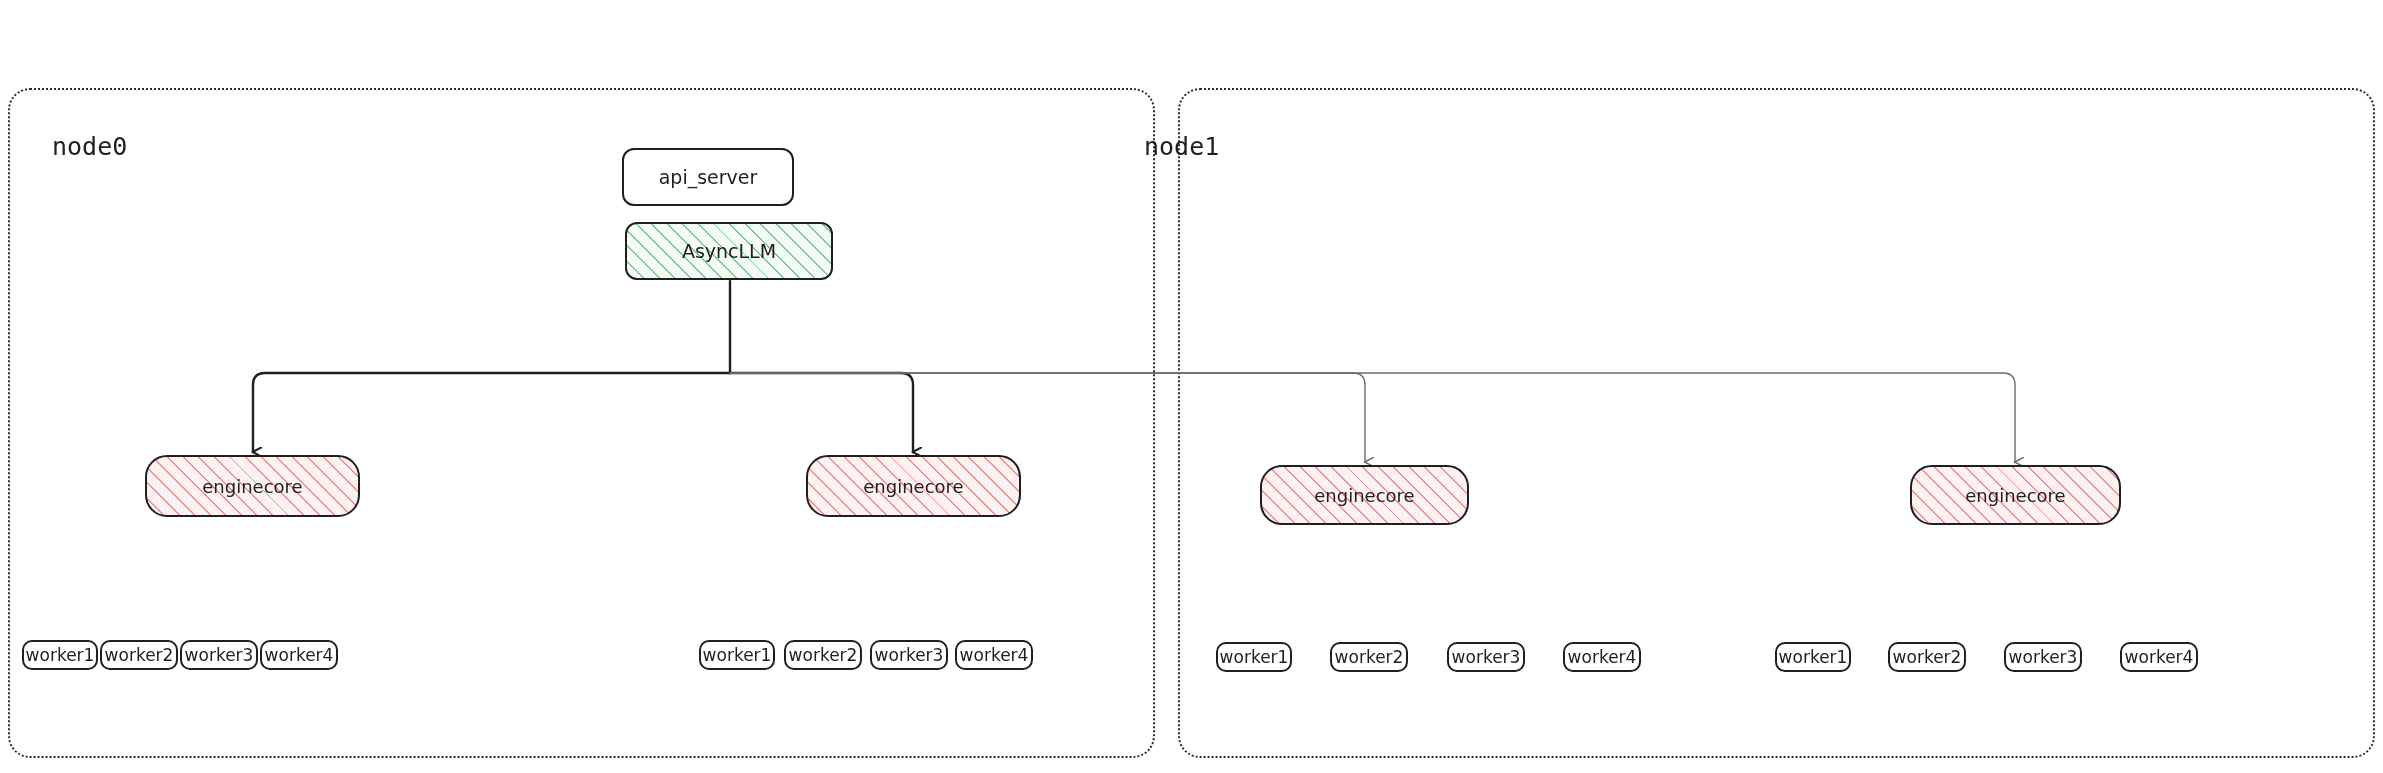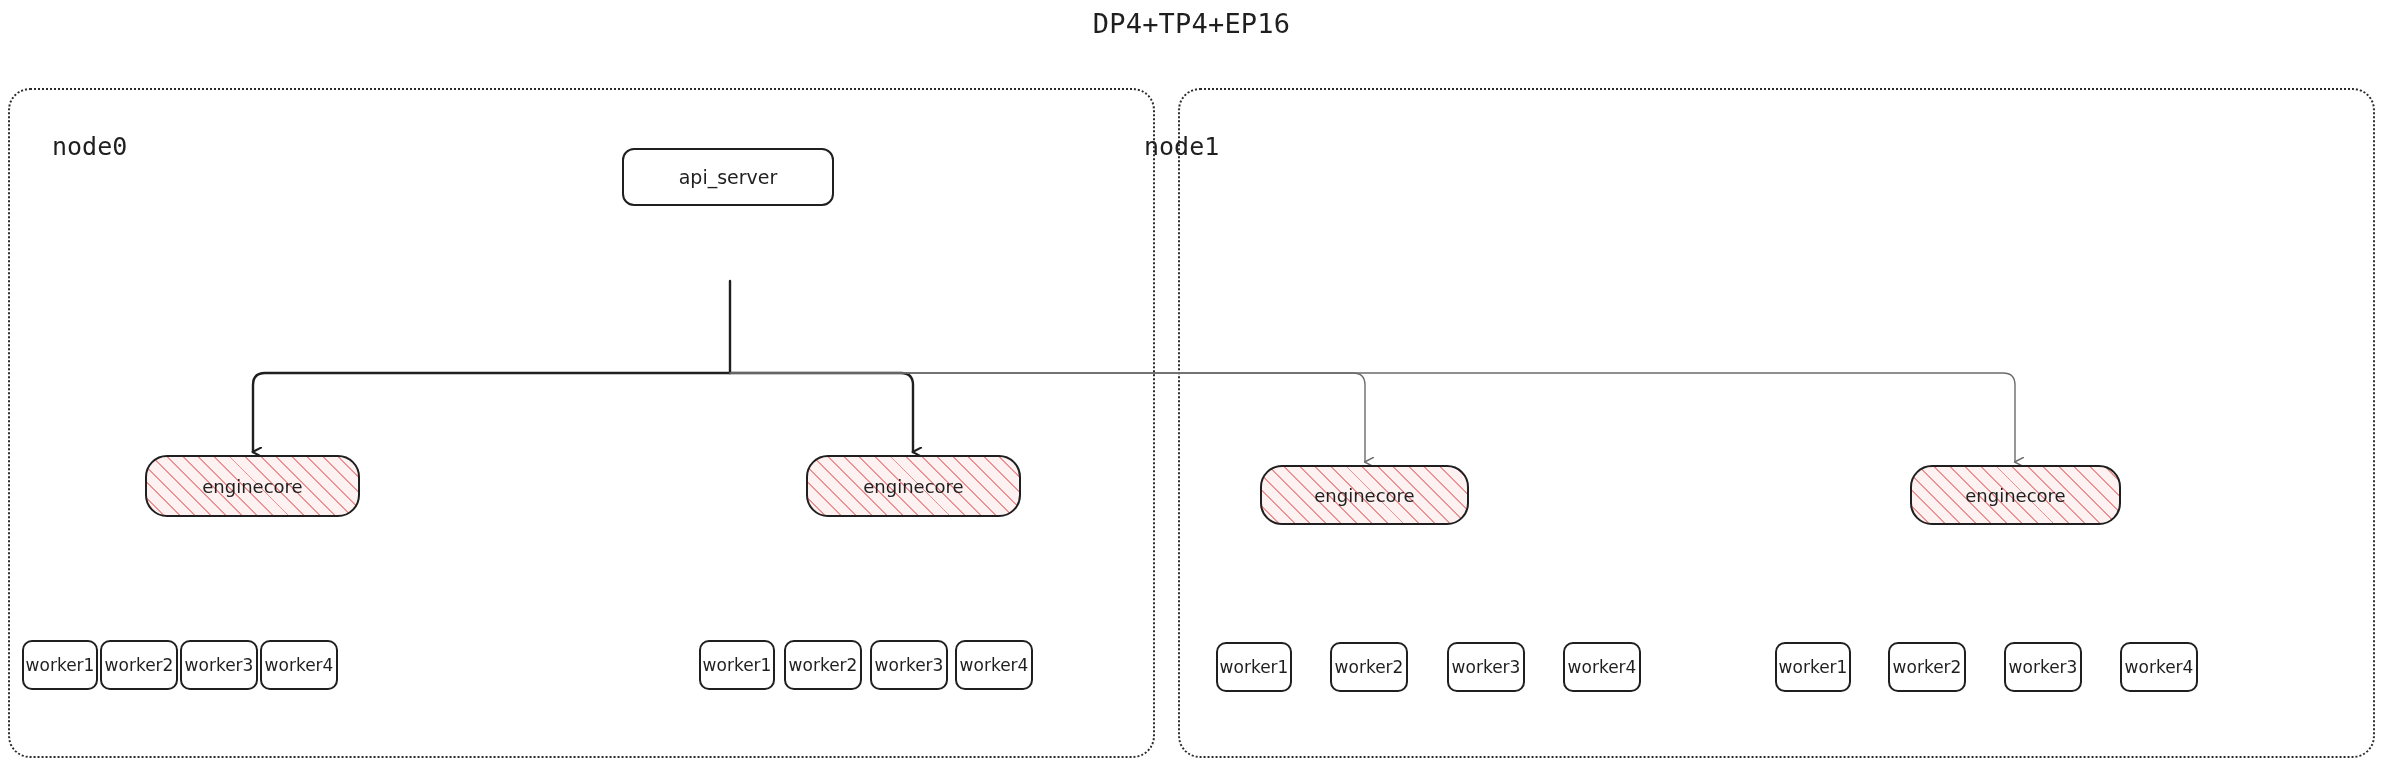--- a/index.html
+++ b/index.html
@@ -92,39 +92,38 @@
       rgba(255, 255, 255, 0) 1.4px,
       rgba(255, 255, 255, 0) 11px
     );
   }
 
   .shape-worker {
     border: 2.2px solid #1f1f1f;
     border-radius: 10px;
     background: #ffffff;
     font-size: 17px;
-    height: 50px;
+    height: 30px;
   }
 
   
   #connectors {
     position: absolute;
     left: 0;
     top: 0;
     width: 2383px;
     height: 773px;
     pointer-events: none;
   }
 </style>
 </head>
 <body>
 
 <div id="canvas">
 
-  <div id="diagram-title">DP4+TP4+EP16</div>
 
   <div id="node-layer">
       <div class="node-box" style="left: 8px; top: 88px; width: 1147px; height: 670px;"></div>
       <div class="node-label" style="left: 52px; top: 132px;">node0</div>
       <div class="node-box" style="left: 1178px; top: 88px; width: 1197px; height: 670px;"></div>
       <div class="node-label" style="left: 1144px; top: 132px;">node1</div>
     </div>
 
   <svg id="connectors" viewBox="0 0 2383 773">
     <defs>
@@ -137,24 +136,27 @@
     </defs>
     <g id="connector-paths">
         <path d="M730,281 L730,373" fill="none" stroke="#1f1f1f" stroke-width="2.4" stroke-linecap="round"></path>
         <path d="M730,373 L265,373 Q253,373 253,385 L253,452" fill="none" stroke="#1f1f1f" stroke-width="2.4" stroke-linecap="round" marker-end="url(#arrow-dark)"></path>
         <path d="M730,373 L901,373 Q913,373 913,385 L913,452" fill="none" stroke="#1f1f1f" stroke-width="2.4" stroke-linecap="round" marker-end="url(#arrow-dark)"></path>
         <path d="M730,373 L1353,373 Q1365,373 1365,385 L1365,462" fill="none" stroke="#6b6b6b" stroke-width="1.4" stroke-linecap="round" marker-end="url(#arrow-muted)"></path>
         <path d="M730,373 L2003,373 Q2015,373 2015,385 L2015,462" fill="none" stroke="#6b6b6b" stroke-width="1.4" stroke-linecap="round" marker-end="url(#arrow-muted)"></path>
       </g>
   </svg>
 
-  <div class="shape shape-api" style="left: 622px; top: 148px; width: 212px; height: 58px;">
+  <div class="shape shape-api" style="left: 622px; top: 148px; width: 172px; height: 58px;">
     <span>api_server</span>
   </div>
 
+  <div class="shape shape-asyncllm" style="left: 625px; top: 222px; width: 208px; height: 58px;">
+    <span>AsyncLLM</span>
+  </div>
 
   <div id="enginecore-layer">
       <div class="shape shape-enginecore" style="left: 145px; top: 455px; width: 215px; height: 62px;">
         <span>enginecore</span>
       </div>
       <div class="shape shape-enginecore" style="left: 806px; top: 455px; width: 215px; height: 62px;">
         <span>enginecore</span>
       </div>
       <div class="shape shape-enginecore" style="left: 1260px; top: 465px; width: 209px; height: 60px;">
         <span>enginecore</span>

